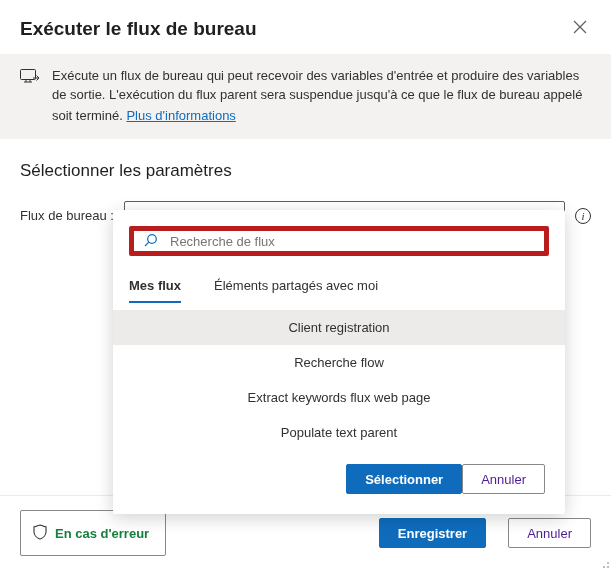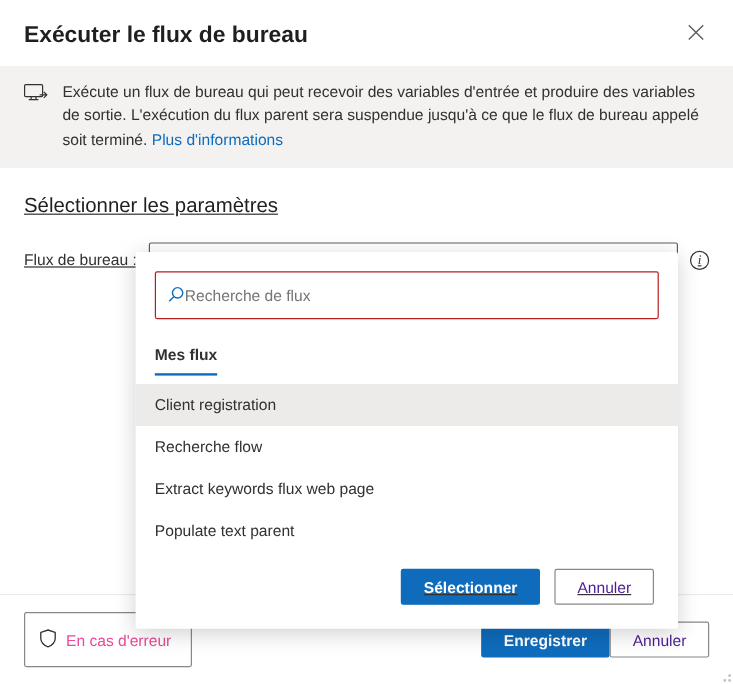--- a/index.html
+++ b/index.html
@@ -41,28 +41,28 @@
     flex-shrink: 0;
     margin-top: 2px;
   }
   .info-text {
     font-size: 13px;
     color: #323130;
     line-height: 1.45;
   }
   .info-link {
     color: #0f6cbd;
+    text-decoration: underline;
     display: inline-block;
     margin-top: 2px;
     cursor: pointer;
     text-align: right;
   }
   .content {
     padding: 22px 20px 0 20px;
-    text-decoration: underline;
   }
   .section-title {
     font-size: 17px;
     font-weight: 400;
     color: #201f1e;
     margin-bottom: 20px;
   }
   .field-row {
     display: flex;
     align-items: center;
@@ -111,27 +111,27 @@
     background: #fff;
     box-shadow: 0 4px 18px rgba(0,0,0,0.18);
     border-radius: 2px;
     z-index: 10;
     padding-bottom: 16px;
   }
   .search-wrap {
     padding: 16px 16px 10px 16px;
   }
   .search-box {
-    border: 1px solid #b91c1c;
-    border-radius: 2px;
-    height: 40px;
+    border: 5px solid #b91c1c;
+    border-radius: 2px;
+    height: 30px;
     display: flex;
     align-items: center;
     padding: 0 10px;
-    gap: 0;
+    gap: 12px;
   }
   .search-icn {
     color: #0f6cbd;
     transform: scaleX(-1);
     font-size: 14px;
   }
   .search-box input {
     border: none;
     outline: none;
     flex: 1;
@@ -162,30 +162,29 @@
     height: 2px;
     background: #0f6cbd;
   }
   .list {
     padding-top: 6px;
   }
   .list-item {
     padding: 10px 16px;
     font-size: 13px;
     cursor: pointer;
+    text-align: center;
   }
   .list-item.selected {
     background: #edebe9;
   }
   .panel-footer {
     display: flex;
     justify-content: flex-end;
-    gap: 12px;
     padding: 14px 20px 4px 16px;
-    text-decoration: underline;
   }
   .btn {
     height: 30px;
     padding: 0 18px;
     border-radius: 2px;
     font-size: 13px;
     cursor: pointer;
     display: inline-flex;
     align-items: center;
     justify-content: center;
@@ -207,35 +206,36 @@
     left: 0; right: 0; bottom: 0;
     border-top: 1px solid #edebe9;
     padding: 14px 20px;
     display: flex;
     justify-content: space-between;
     align-items: center;
     background: #fff;
   }
   .footer-right {
     display: flex;
-    gap: 0;
+    gap: 22px;
   }
   .error-btn {
     height: 46px;
     padding: 0 16px 0 12px;
     border: 1px solid #8a8886;
     border-radius: 2px;
     background: #fff;
     display: inline-flex;
     align-items: center;
     gap: 8px;
     font-size: 13px;
     cursor: pointer;
     font-family: inherit;
-    color: #ec4899;
+    color: #15803d;
+    font-weight: bold;
   }
   .resize-grip {
     position: absolute;
     right: 2px;
     bottom: 2px;
     width: 12px;
     height: 12px;
     opacity: 0.4;
   }
   .resize-grip::before,
@@ -301,20 +301,21 @@
         <svg width="14" height="14" viewBox="0 0 14 14">
             <circle cx="6" cy="6" r="4.3" fill="none" stroke="#0f6cbd" stroke-width="1.2"></circle>
             <line x1="9.2" y1="9.2" x2="13" y2="13" stroke="#0f6cbd" stroke-width="1.2"></line>
           </svg>
       </span>
       <input type="text" placeholder="Recherche de flux" style="">
     </div>
   </div>
   <div class="tabs">
     <div class="tab active">Mes flux</div>
+    <div class="tab">Éléments partagés avec moi</div>
   </div>
   <div class="list">
     <div class="list-item selected">Client registration</div>
     <div class="list-item">Recherche flow</div>
     <div class="list-item">Extract keywords flux web page</div>
     <div class="list-item">Populate text parent</div>
   </div>
   <div class="panel-footer">
     <button class="btn btn-primary">Sélectionner</button>
     <button class="btn btn-secondary">Annuler</button>

